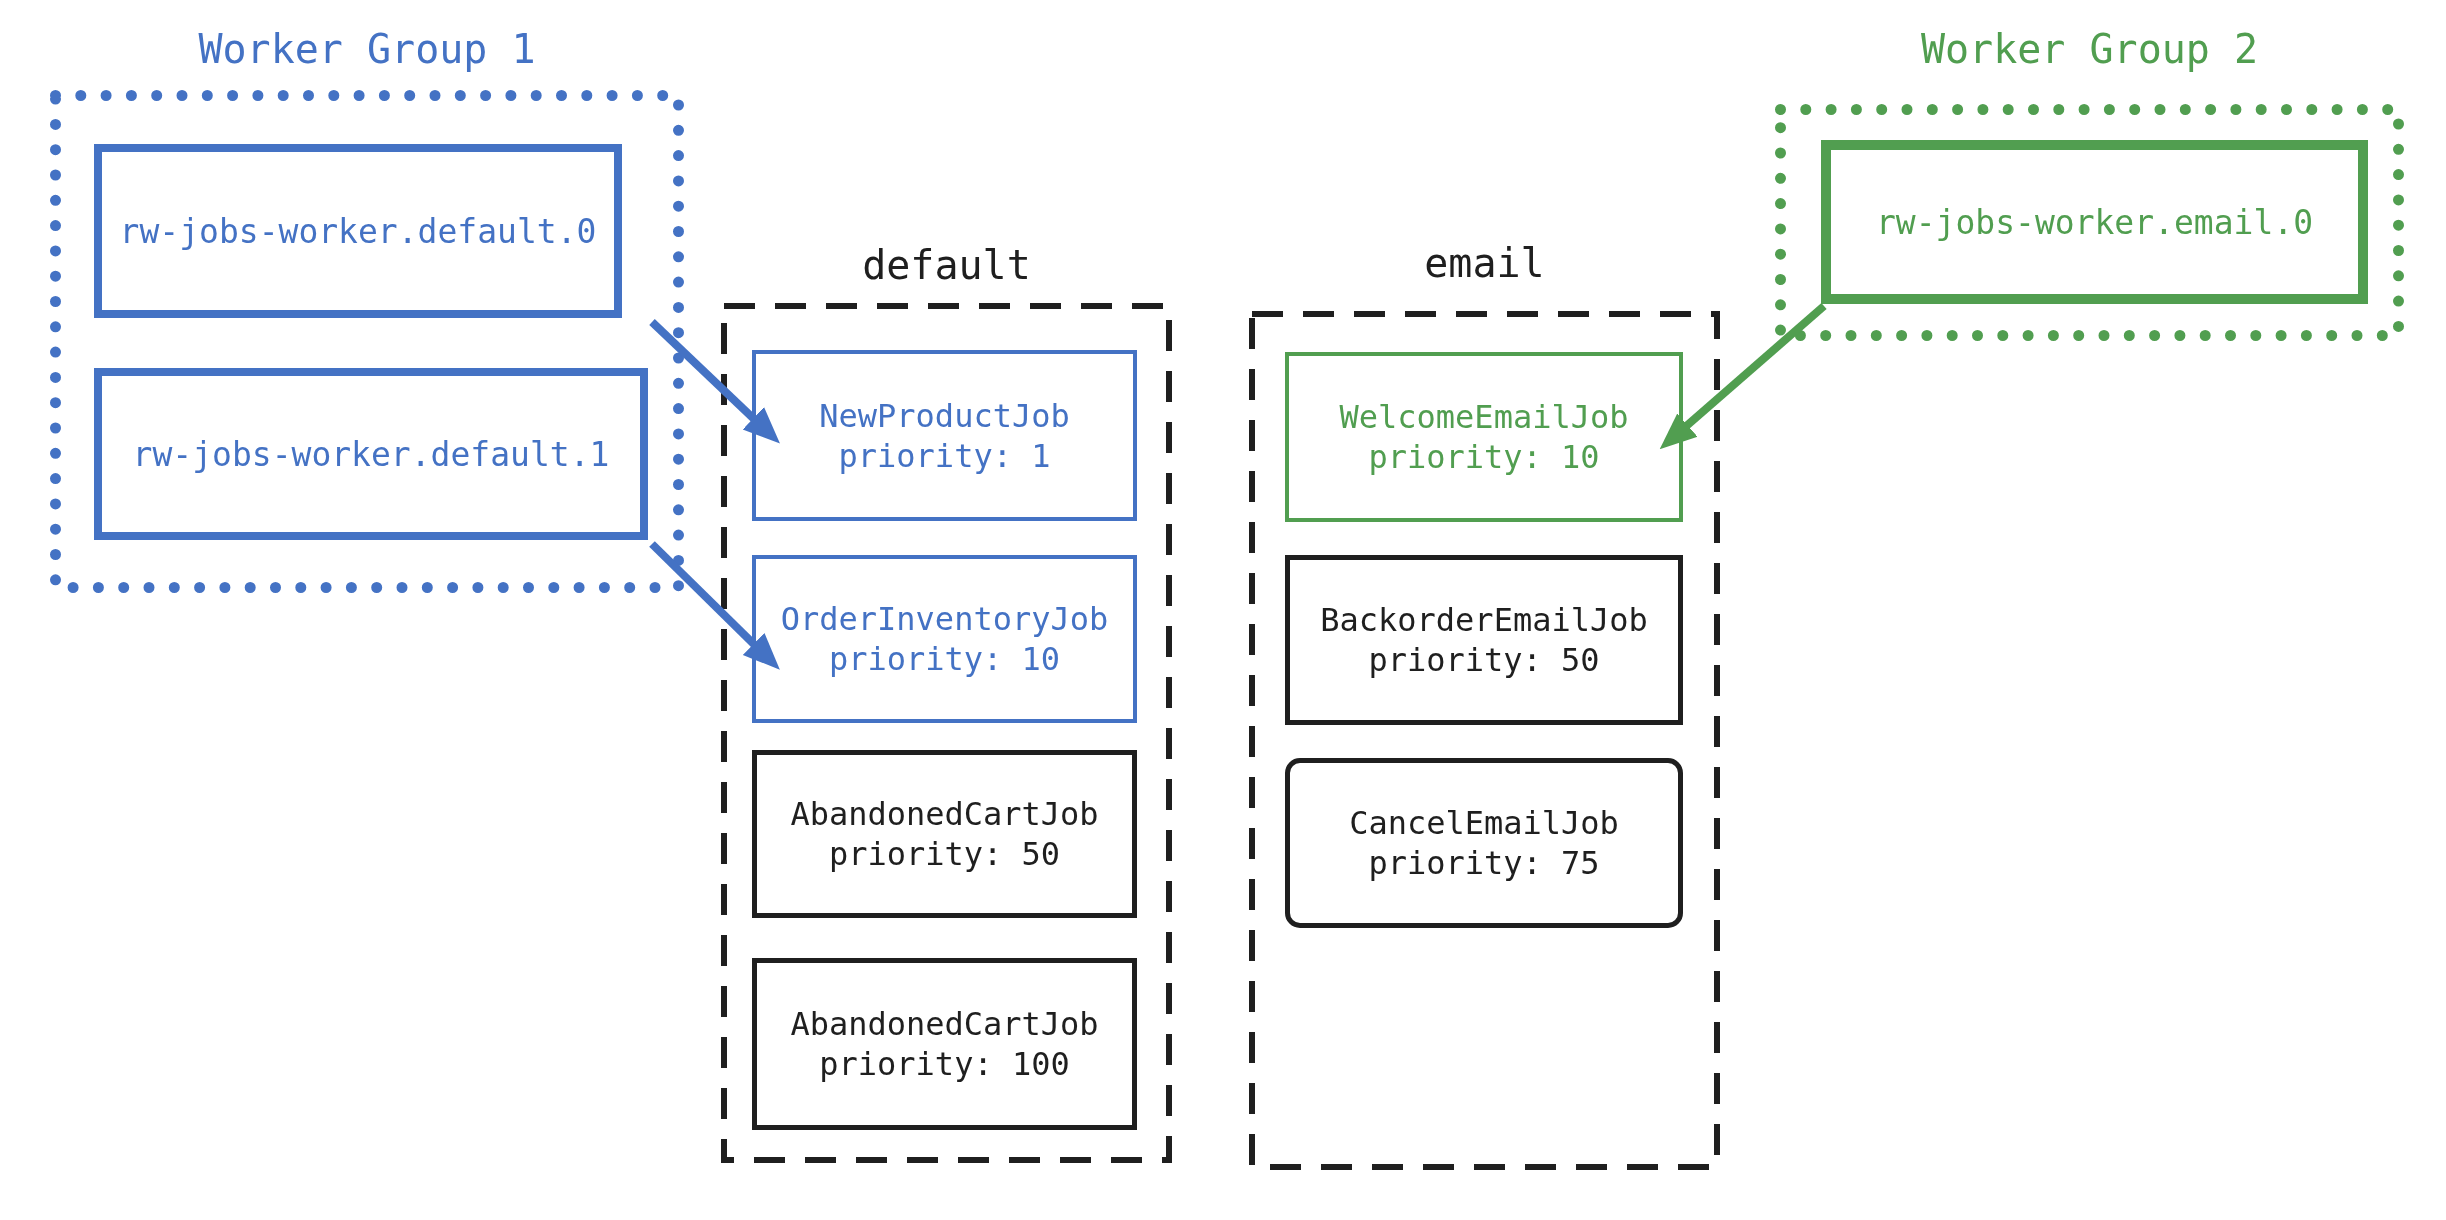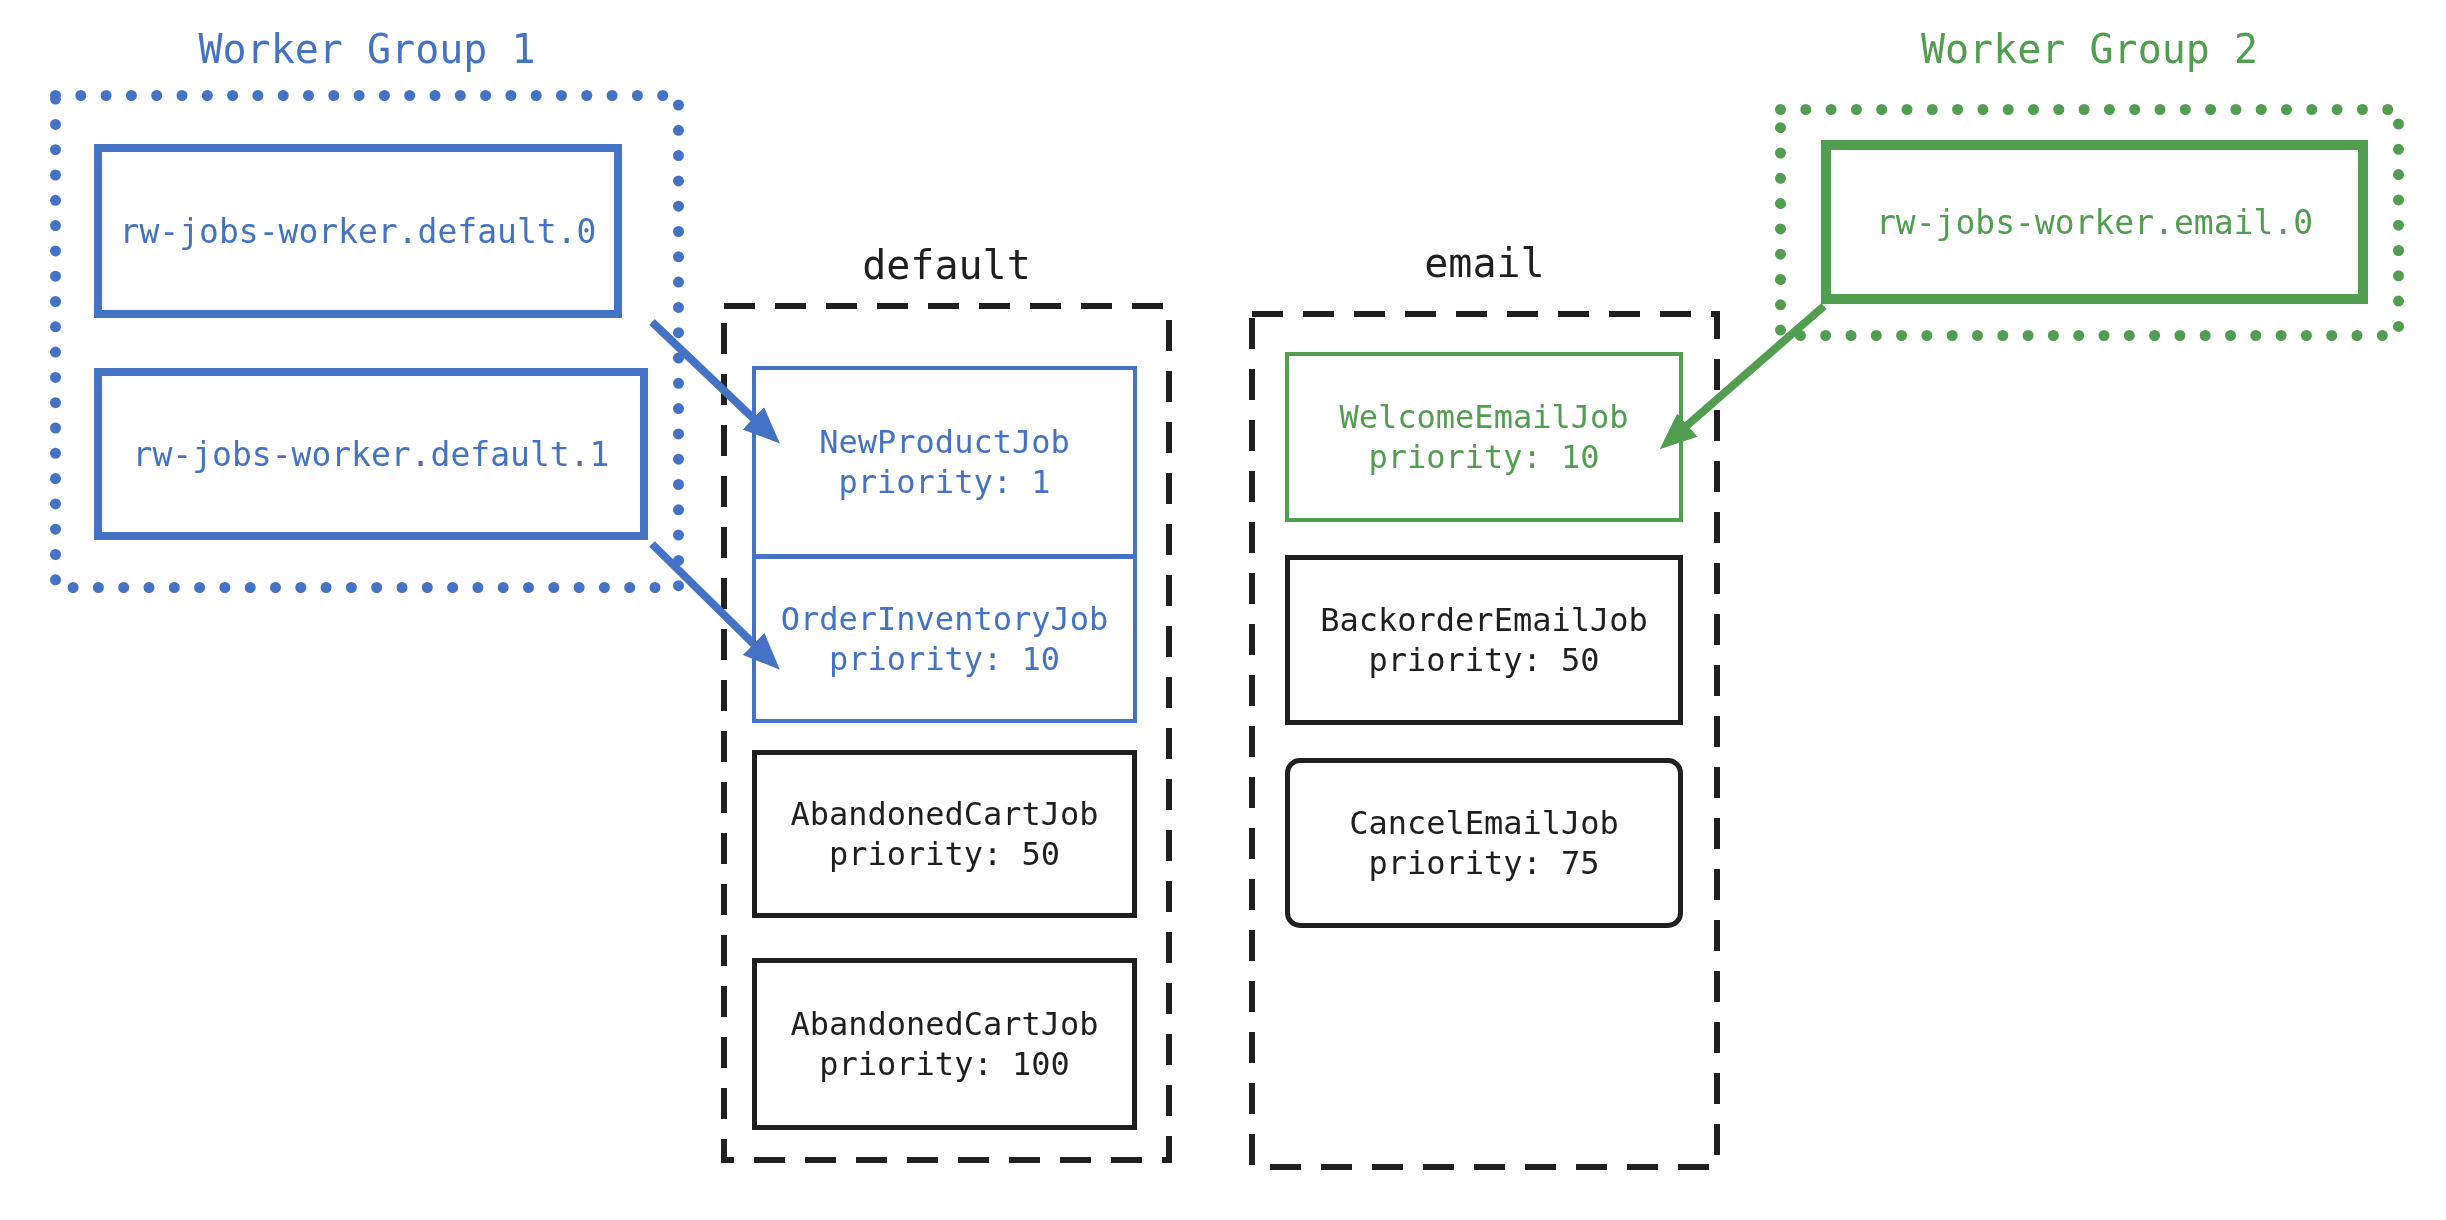--- a/index.html
+++ b/index.html
@@ -101,21 +101,21 @@
     <span>rw-jobs-worker.default.0</span>
   </div>
   <div class="box worker-box" style="left:94px; top:368px; width:554px; height:172px;">
     <span>rw-jobs-worker.default.1</span>
   </div>
 
   <div class="box worker-box green" style="left:1821px; top:140px; width:547px; height:164px;">
     <span>rw-jobs-worker.email.0</span>
   </div>
 
-  <div class="box job accent-blue" style="left:752px; top:366px; width:385px; height:192px;">
+  <div class="box job accent-blue" style="left:752px; top:350px; width:385px; height:171px;">
     <span>NewProductJob</span>
     <span>priority: 1</span>
   </div>
   <div class="box job accent-blue" style="left:752px; top:555px; width:385px; height:168px;">
     <span>OrderInventoryJob</span>
     <span>priority: 10</span>
   </div>
   <div class="box job" style="left:752px; top:750px; width:385px; height:168px;">
     <span>AbandonedCartJob</span>
     <span>priority: 50</span>

